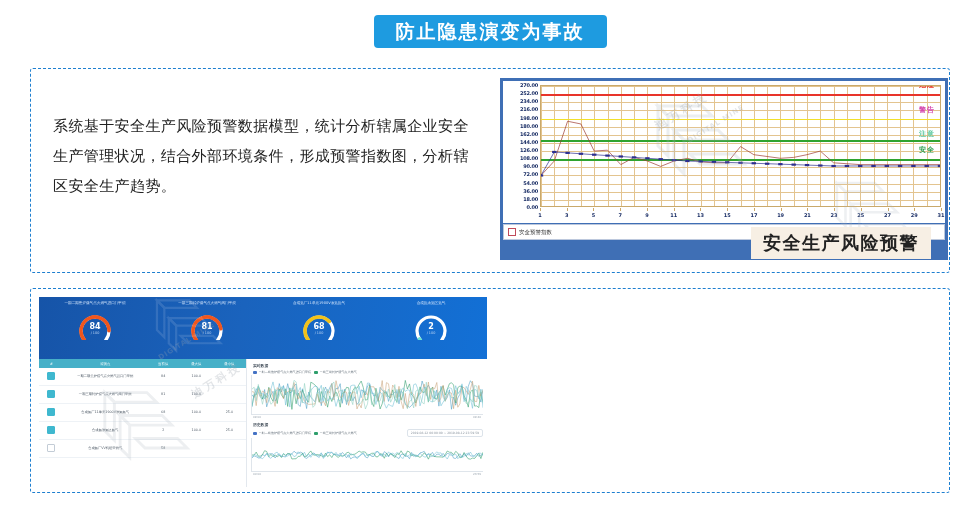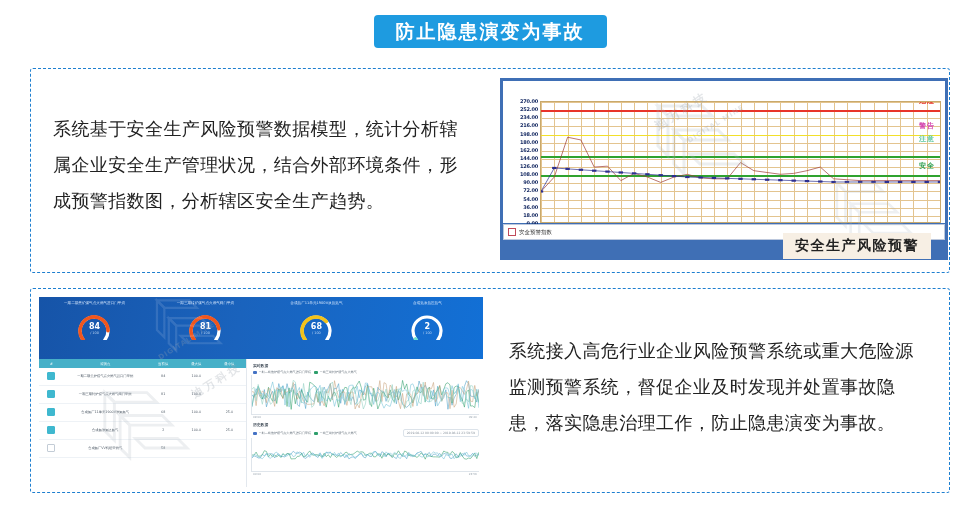--- a/index.html
+++ b/index.html
@@ -17,41 +17,41 @@
   
   .panel{
     position:absolute;border:1px dashed #1e7fd0;border-radius:3px;
     box-sizing:border-box;background:#fff;
   }
   #panel-top{left:30px;top:68px;width:920px;height:205px;}
   #panel-bottom{left:30px;top:288px;width:920px;height:205px;}
   .panel-inner{position:relative;width:100%;height:100%;display:flex;}
   
   .para{
-    font-size:18px;color:#222;line-height:2.0;letter-spacing:.4px;
+    font-size:15px;color:#222;line-height:2.0;letter-spacing:.4px;
     box-sizing:border-box;
   }
   #para-top{width:470px;padding:42px 26px 0 22px;}
   #para-bottom{width:470px;padding:44px 26px 0 26px;}
   
   .shot{position:relative;overflow:hidden;background:#fff;}
   #shot-top{width:450px;height:185px;margin-top:9px;}
   #shot-bottom{width:448px;height:190px;margin:8px 0 0 8px;}
   
   .chart-frame{
     position:absolute;left:0;top:0;width:448px;height:182px;
     background:#3f6fb5;padding:3px;box-sizing:border-box;
   }
   .chart-head{
     height:17px;background:#e9eef7;display:flex;align-items:center;justify-content:center;
   }
   .chart-title{font-size:11px;font-weight:bold;color:#1b2f66;letter-spacing:2px;
     font-family:"DejaVu Serif","Liberation Serif",serif;}
   .plot-shell{position:relative;background:#fff;height:142px;padding:2px 2px 0 2px;box-sizing:border-box;}
-  .plot{position:relative;height:100%;width:100%;margin-top:16px;}
+  .plot{position:relative;height:100%;width:100%;}
   .yaxis{
     position:absolute;left:0;top:0;width:34px;height:124px;
   }
   .ytick{
     position:absolute;right:1px;font-size:5px;color:#1b2f66;font-weight:bold;
     transform:translateY(-50%);white-space:nowrap;letter-spacing:-.2px;
   }
   .grid-area{position:absolute;left:35px;top:2px;right:2px;height:122px;
     background:#fff;border:1px solid #c9a96b;box-sizing:border-box;overflow:hidden;}
   .vline{position:absolute;top:0;bottom:0;width:1px;background:#e3c48f;}
@@ -67,21 +67,21 @@
   .xtickmark{position:absolute;top:0;width:1px;height:3px;background:#c9a96b;}
   .legendbar{
     position:relative;height:16px;background:#fff;margin-top:1px;
     border:1px solid #bcc8dd;box-sizing:border-box;display:flex;align-items:center;
     padding-left:4px;
   }
   .legend-swatch{width:6px;height:6px;border:1.2px solid #c04a5a;background:#fff;margin-right:3px;}
   .legend-text{font-size:5.5px;color:#333;}
   .caption{
     position:absolute;background:#f7efe4;color:#222;font-weight:bold;
-    font-size:14px;letter-spacing:1.5px;padding:4px 12px;white-space:nowrap;
+    font-size:18px;letter-spacing:1.5px;padding:4px 12px;white-space:nowrap;
   }
   #caption-top{right:18px;bottom:4px;}
   #caption-bottom{left:152px;bottom:6px;}
   
   .dash-top{
     position:relative;height:62px;
     background:linear-gradient(100deg,#1654a8 0%,#1a63bd 45%,#1270d6 100%);
     overflow:hidden;
   }
   .gauge-row{display:flex;height:100%;}
@@ -213,21 +213,21 @@
                 <div class="vline" style="left: 86.6667%;"></div>
                 <div class="vline" style="left: 90%;"></div>
                 <div class="vline" style="left: 93.3333%;"></div>
                 <div class="vline" style="left: 96.6667%;"></div>
                 <div class="vline" style="left: 100%;"></div>
                 <div class="thresh" style="top: 8.13333px; background: rgb(232, 52, 42);"></div>
                 <div class="thresh-label" style="top: -0.866667px; color: rgb(232, 52, 42);">危险</div>
                 <div class="thresh" style="top: 32.5333px; background: rgb(242, 224, 42);"></div>
                 <div class="thresh-label" style="top: 23.5333px; color: rgb(213, 74, 176);">警告</div>
                 <div class="thresh" style="top: 54.2222px; background: rgb(47, 163, 47);"></div>
-                <div class="thresh-label" style="top: 37px; color: rgb(94, 201, 160);">注意</div>
+                <div class="thresh-label" style="top: 48px; color: rgb(94, 201, 160);">注意</div>
                 <div class="thresh" style="top: 73.2px; background: rgb(47, 163, 47);"></div>
                 <div class="thresh-label" style="top: 64.2px; color: rgb(47, 158, 79);">安全</div>
                 <svg width="100%" height="122" viewBox="0 0 100 122" preserveAspectRatio="none" style="position: absolute; left: 0px; top: 0px;">
                   <polyline points="0,89.46666666666667 3.3333333333333335,75.00740740740741 6.666666666666667,35.24444444444444 10,37.95555555555556 13.333333333333334,65.06666666666666 16.666666666666664,64.16296296296295 20,78.62222222222222 23.333333333333332,71.39259259259259 26.666666666666668,75.00740740740741 30,80.42962962962963 33.33333333333333,75.00740740740741 36.666666666666664,72.2962962962963 40,75.91111111111111 43.333333333333336,76.81481481481481 46.666666666666664,76.81481481481481 50,60.54814814814815 53.333333333333336,68.68148148148148 56.666666666666664,70.48888888888888 60,72.2962962962963 63.33333333333333,71.39259259259259 66.66666666666666,68.68148148148148 70,65.06666666666666 73.33333333333333,76.81481481481481 76.66666666666667,77.71851851851852 80,78.62222222222222 83.33333333333334,78.62222222222222 86.66666666666667,78.62222222222222 90,78.62222222222222 93.33333333333333,78.62222222222222 96.66666666666667,78.62222222222222 100,78.62222222222222" fill="none" stroke="#9c3b33" stroke-width="0.7" vector-effect="non-scaling-stroke"></polyline>
                   <polyline points="0,89.46666666666667 3.3333333333333335,65.97037037037038 6.666666666666667,66.87407407407407 10,67.77777777777777 13.333333333333334,68.68148148148148 16.666666666666664,69.58518518518518 20,70.48888888888888 23.333333333333332,71.39259259259259 26.666666666666668,72.2962962962963 30,73.19999999999999 33.33333333333333,74.1037037037037 36.666666666666664,75.00740740740741 40,75.45925925925926 43.333333333333336,75.91111111111111 46.666666666666664,76.36296296296297 50,76.81481481481481 53.333333333333336,77.26666666666668 56.666666666666664,77.71851851851852 60,78.17037037037036 63.33333333333333,78.62222222222222 66.66666666666666,79.07407407407408 70,79.52592592592592 73.33333333333333,79.97777777777779 76.66666666666667,79.97777777777779 80,79.97777777777779 83.33333333333334,79.97777777777779 86.66666666666667,79.97777777777779 90,79.97777777777779 93.33333333333333,79.97777777777779 96.66666666666667,79.97777777777779 100,79.97777777777779" fill="none" stroke="#2d2f8f" stroke-width="0.7" vector-effect="non-scaling-stroke"></polyline>
                   <rect x="-0.55" y="88.36666666666667" width="1.1" height="2.2" fill="#2d2f8f"></rect>
                   <rect x="2.783333333333333" y="64.87037037037038" width="1.1" height="2.2" fill="#2d2f8f"></rect>
                   <rect x="6.116666666666667" y="65.77407407407408" width="1.1" height="2.2" fill="#2d2f8f"></rect>
                   <rect x="9.45" y="66.67777777777778" width="1.1" height="2.2" fill="#2d2f8f"></rect>
                   <rect x="12.783333333333333" y="67.58148148148149" width="1.1" height="2.2" fill="#2d2f8f"></rect>
@@ -515,15 +515,14 @@
       </div>
       <div class="wm" style="left:150px;top:92px;">
         <div class="wm-txt" style="font-size:11px;">迪万科技</div>
       </div>
       <div class="wm" style="left:118px;top:58px;">
         <div class="wm-txt" style="font-size:7px;letter-spacing:1px;">DIGITAL MINE</div>
       </div>
 
     </div>
 
-    <div class="para" id="para-bottom">系统接入高危行业企业风险预警系统或重大危险源监测预警系统，督促企业及时发现并处置事故隐患，落实隐患治理工作，防止隐患演变为事故。</div>
   </div>
 </div>
 
 </body></html>

